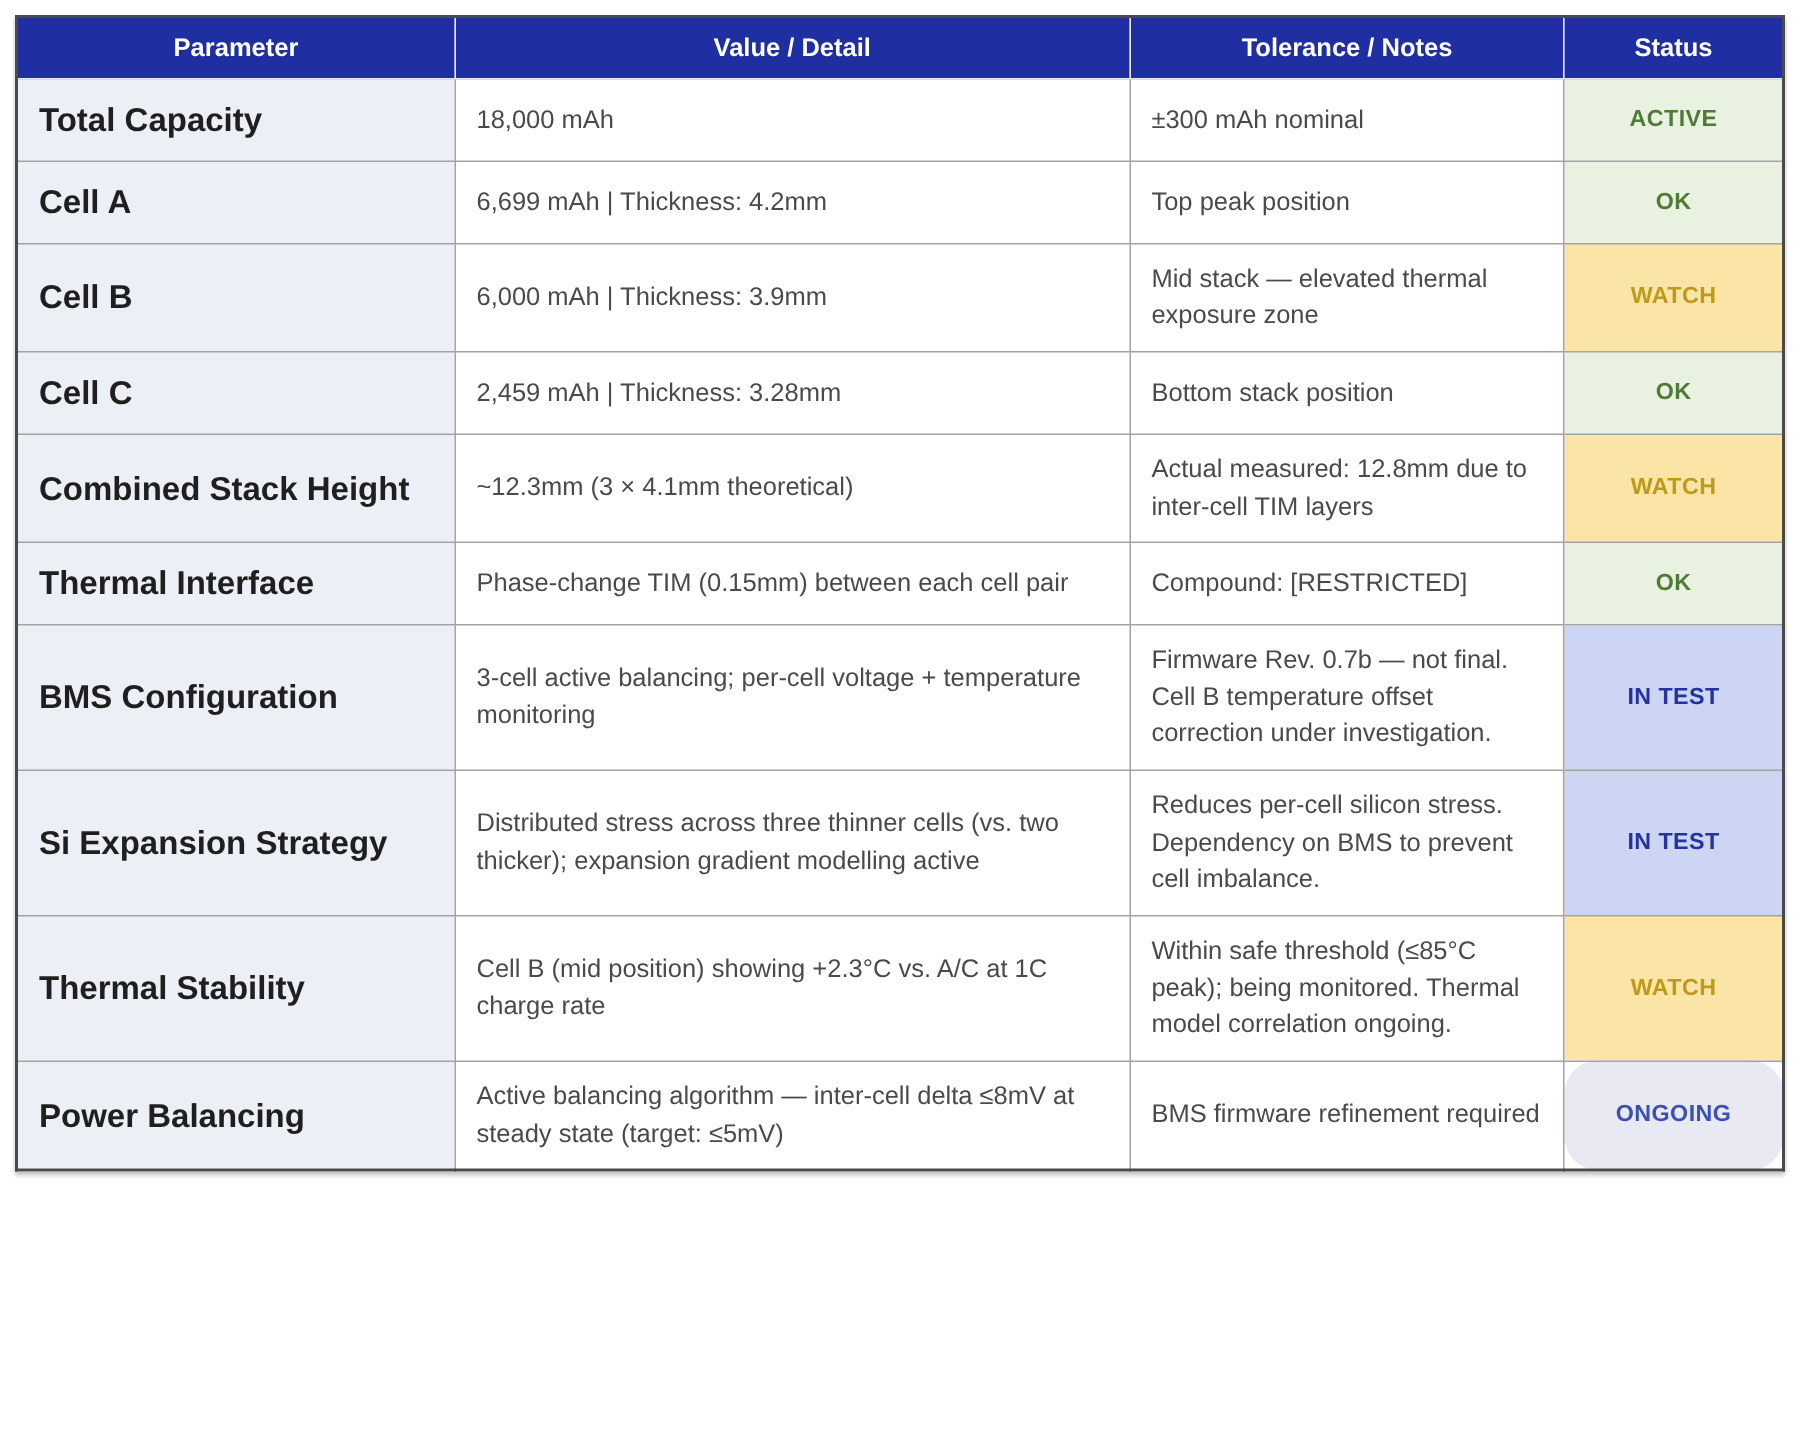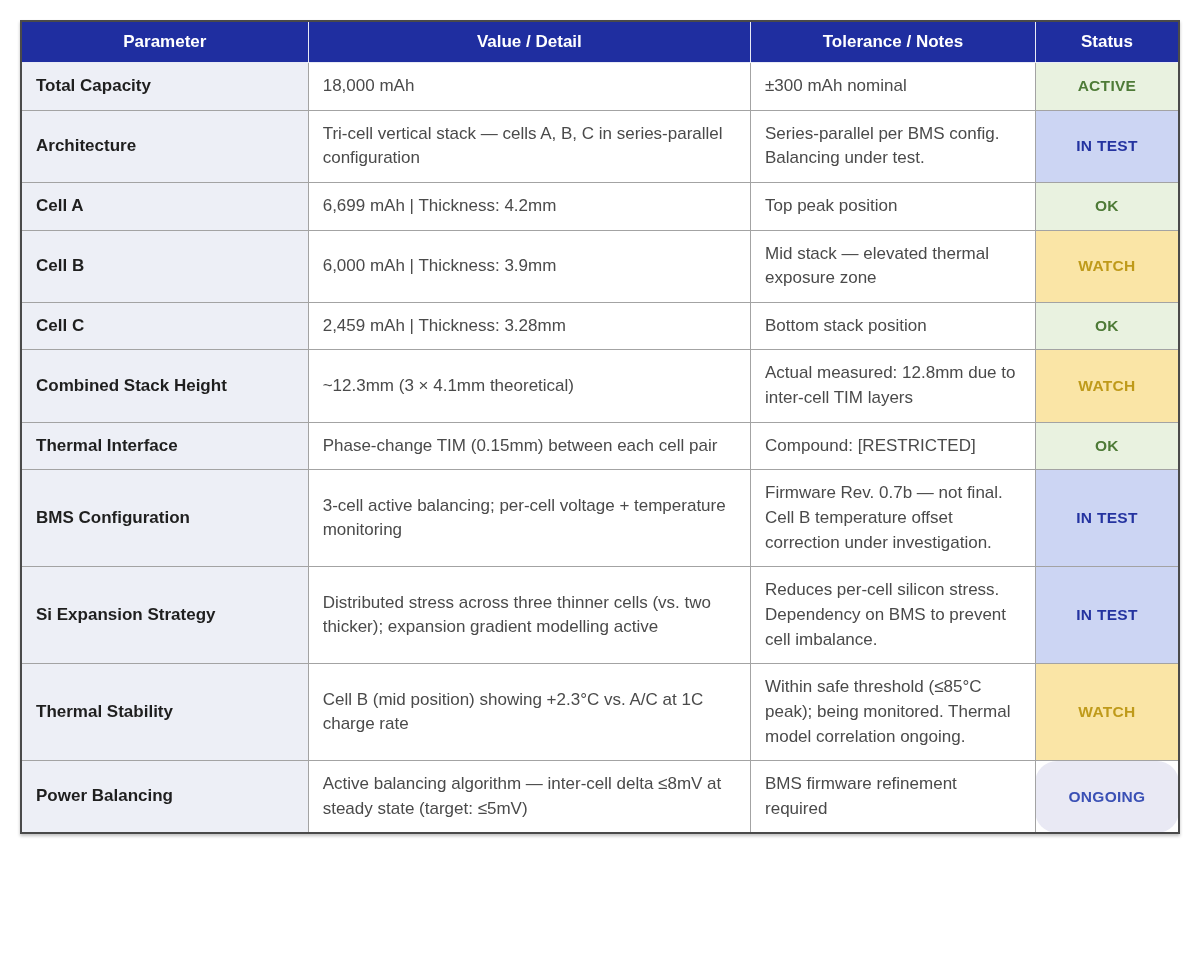--- a/index.html
+++ b/index.html
@@ -5,21 +5,21 @@
   html, body {
     margin: 0;
     padding: 0;
     background: #ffffff;
     font-family: "Liberation Sans", "DejaVu Sans", sans-serif;
   }
   .page {
     width: 1200px;
     height: 960px;
     box-sizing: border-box;
-    padding: 20px;
+    padding: 10px;
     background: #ffffff;
   }
   table.spec {
     width: 100%;
     border-collapse: collapse;
     table-layout: fixed;
     border: 2px solid #4a4a4a;
     box-shadow: 0 2px 3px rgba(0,0,0,0.25);
   }
   col.c-param { width: 24.8%; }
@@ -47,21 +47,21 @@
     line-height: 1.45;
     vertical-align: middle;
     color: #4a4a4a;
     background: #ffffff;
     overflow-wrap: break-word;
   }
   td.param {
     background: #edeff6;
     color: #1f1f1f;
     font-weight: bold;
-    font-size: 17px;
+    font-size: 22px;
   }
   td.status {
     text-align: center;
     font-weight: bold;
     font-size: 15.5px;
     letter-spacing: 0.3px;
   }
   .st-active, .st-ok { background: #e9f2e0 !important; color: #4e7b37 !important; }
   .st-intest         { background: #ccd5f3 !important; color: #2433a0 !important; }
   .st-watch          { background: #fae5a6 !important; color: #bf9a1a !important; }
@@ -85,26 +85,20 @@
         <th>Tolerance / Notes</th>
         <th>Status</th>
       </tr>
     </thead>
     <tbody>
       <tr>
         <td class="param">Total Capacity</td>
         <td>18,000 mAh</td>
         <td>±300 mAh nominal</td>
         <td class="status st-active">ACTIVE</td>
-      </tr>
-      <tr>
-        <td class="param">Architecture</td>
-        <td>Tri-cell vertical stack — cells A, B, C in series-parallel configuration</td>
-        <td>Series-parallel per BMS config. Balancing under test.</td>
-        <td class="status st-intest">IN TEST</td>
       </tr>
       <tr>
         <td class="param">Cell A</td>
         <td>6,699 mAh | Thickness: 4.2mm</td>
         <td>Top peak position</td>
         <td class="status st-ok">OK</td>
       </tr>
       <tr>
         <td class="param">Cell B</td>
         <td>6,000 mAh | Thickness: 3.9mm</td>

